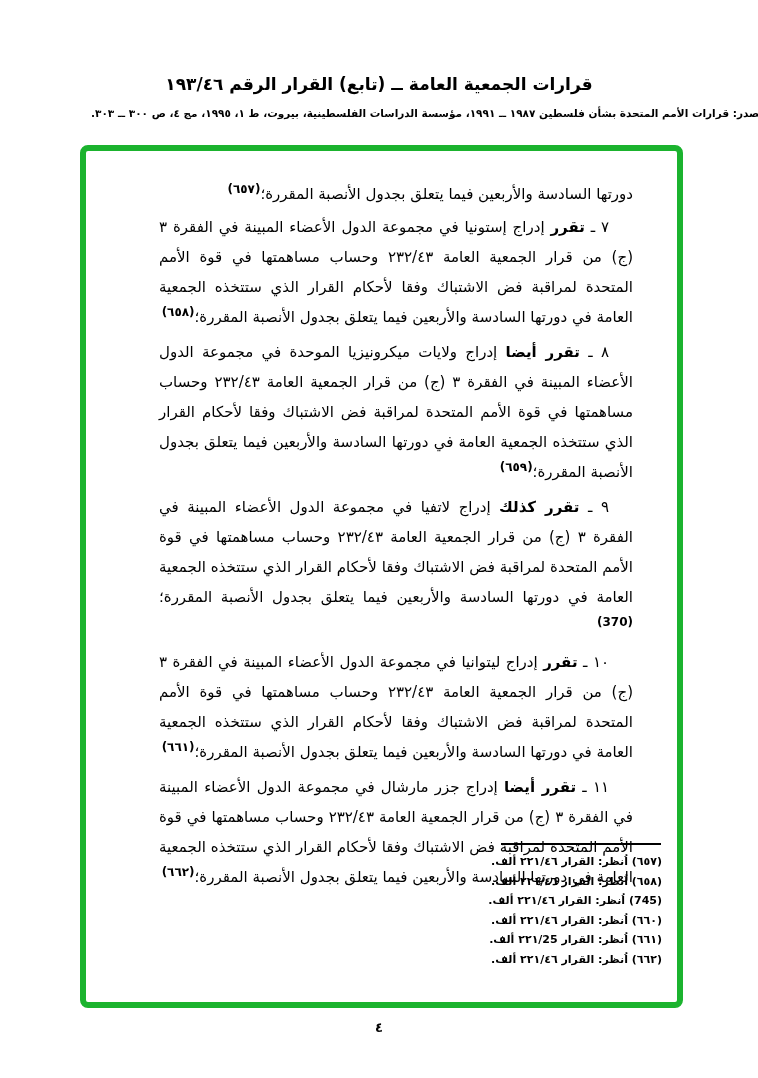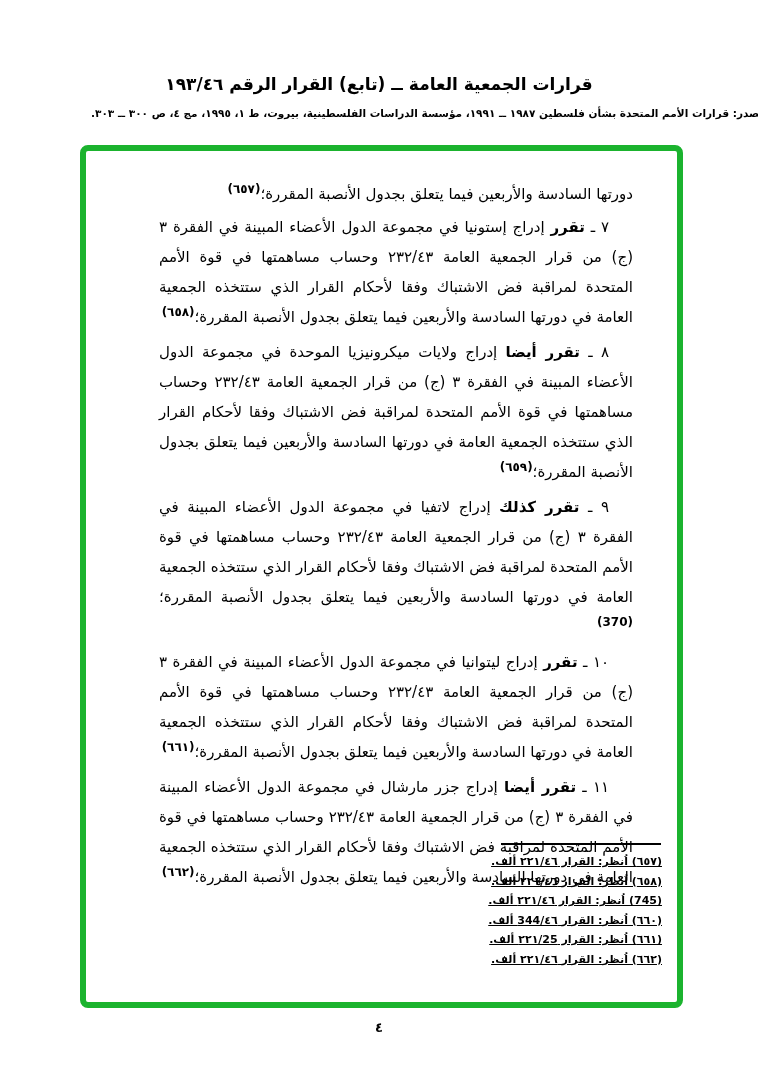--- a/index.html
+++ b/index.html
@@ -35,21 +35,21 @@
   .para b{font-weight:bold;}
   .para sup{font-size:12px; line-height:0; vertical-align:super; font-weight:bold;}
 
   .footnote-area{
     position:absolute; top:692px; right:15px; width:176px;
     direction:rtl; text-align:right;
   }
   .fn-rule{height:2px; background:#000; width:160px; margin:0 1px 7px auto; margin-right:1px;}
   .fn-line{
     font-size:11px; font-weight:bold; line-height:19.5px;
-    white-space:nowrap; direction:rtl;text-decoration:underline;
+    white-space:nowrap; direction:rtl;
   }
 
   .page-num{
     position:absolute; top:1020px; left:0; width:100%;
     text-align:center; font-size:13px; font-weight:bold;
   }
 </style>
 </head>
 <body>
 
@@ -69,21 +69,21 @@
         <p class="para">١٠ ـ <b>تقرر</b> إدراج ليتوانيا في مجموعة الدول الأعضاء المبينة في الفقرة ٣ (ج) من قرار الجمعية العامة ٢٣٢/٤٣ وحساب مساهمتها في قوة الأمم المتحدة لمراقبة فض الاشتباك وفقا لأحكام القرار الذي ستتخذه الجمعية العامة في دورتها السادسة والأربعين فيما يتعلق بجدول الأنصبة المقررة؛<sup>(٦٦١)</sup></p>
         <p class="para">١١ ـ <b>تقرر أيضا</b> إدراج جزر مارشال في مجموعة الدول الأعضاء المبينة في الفقرة ٣ (ج) من قرار الجمعية العامة ٢٣٢/٤٣ وحساب مساهمتها في قوة الأمم المتحدة لمراقبة فض الاشتباك وفقا لأحكام القرار الذي ستتخذه الجمعية العامة في دورتها السادسة والأربعين فيما يتعلق بجدول الأنصبة المقررة؛<sup>(٦٦٢)</sup></p>
       </div>
 
     <div class="footnote-area">
       <div class="fn-rule"></div>
       <div id="footnotes">
           <div class="fn-line" dir="rtl">(٦٥٧) اُنظر: القرار ٢٢١/٤٦ ألف.</div>
           <div class="fn-line" dir="rtl">(٦٥٨) اُنظر: القرار ٢٢١/٤٦ ألف.</div>
           <div class="fn-line" dir="rtl">(745) اُنظر: القرار ٢٢١/٤٦ ألف.</div>
-          <div class="fn-line" dir="rtl">(٦٦٠) اُنظر: القرار 344/٤٦ ألف.</div>
+          <div class="fn-line" dir="rtl">(٦٦٠) اُنظر: القرار ٢٢١/٤٦ ألف.</div>
           <div class="fn-line" dir="rtl">(٦٦١) اُنظر: القرار ٢٢١/25 ألف.</div>
           <div class="fn-line" dir="rtl">(٦٦٢) اُنظر: القرار ٢٢١/٤٦ ألف.</div>
         </div>
     </div>
 
   </div>
 
   <div class="page-num">٤</div>
 
 </div>

